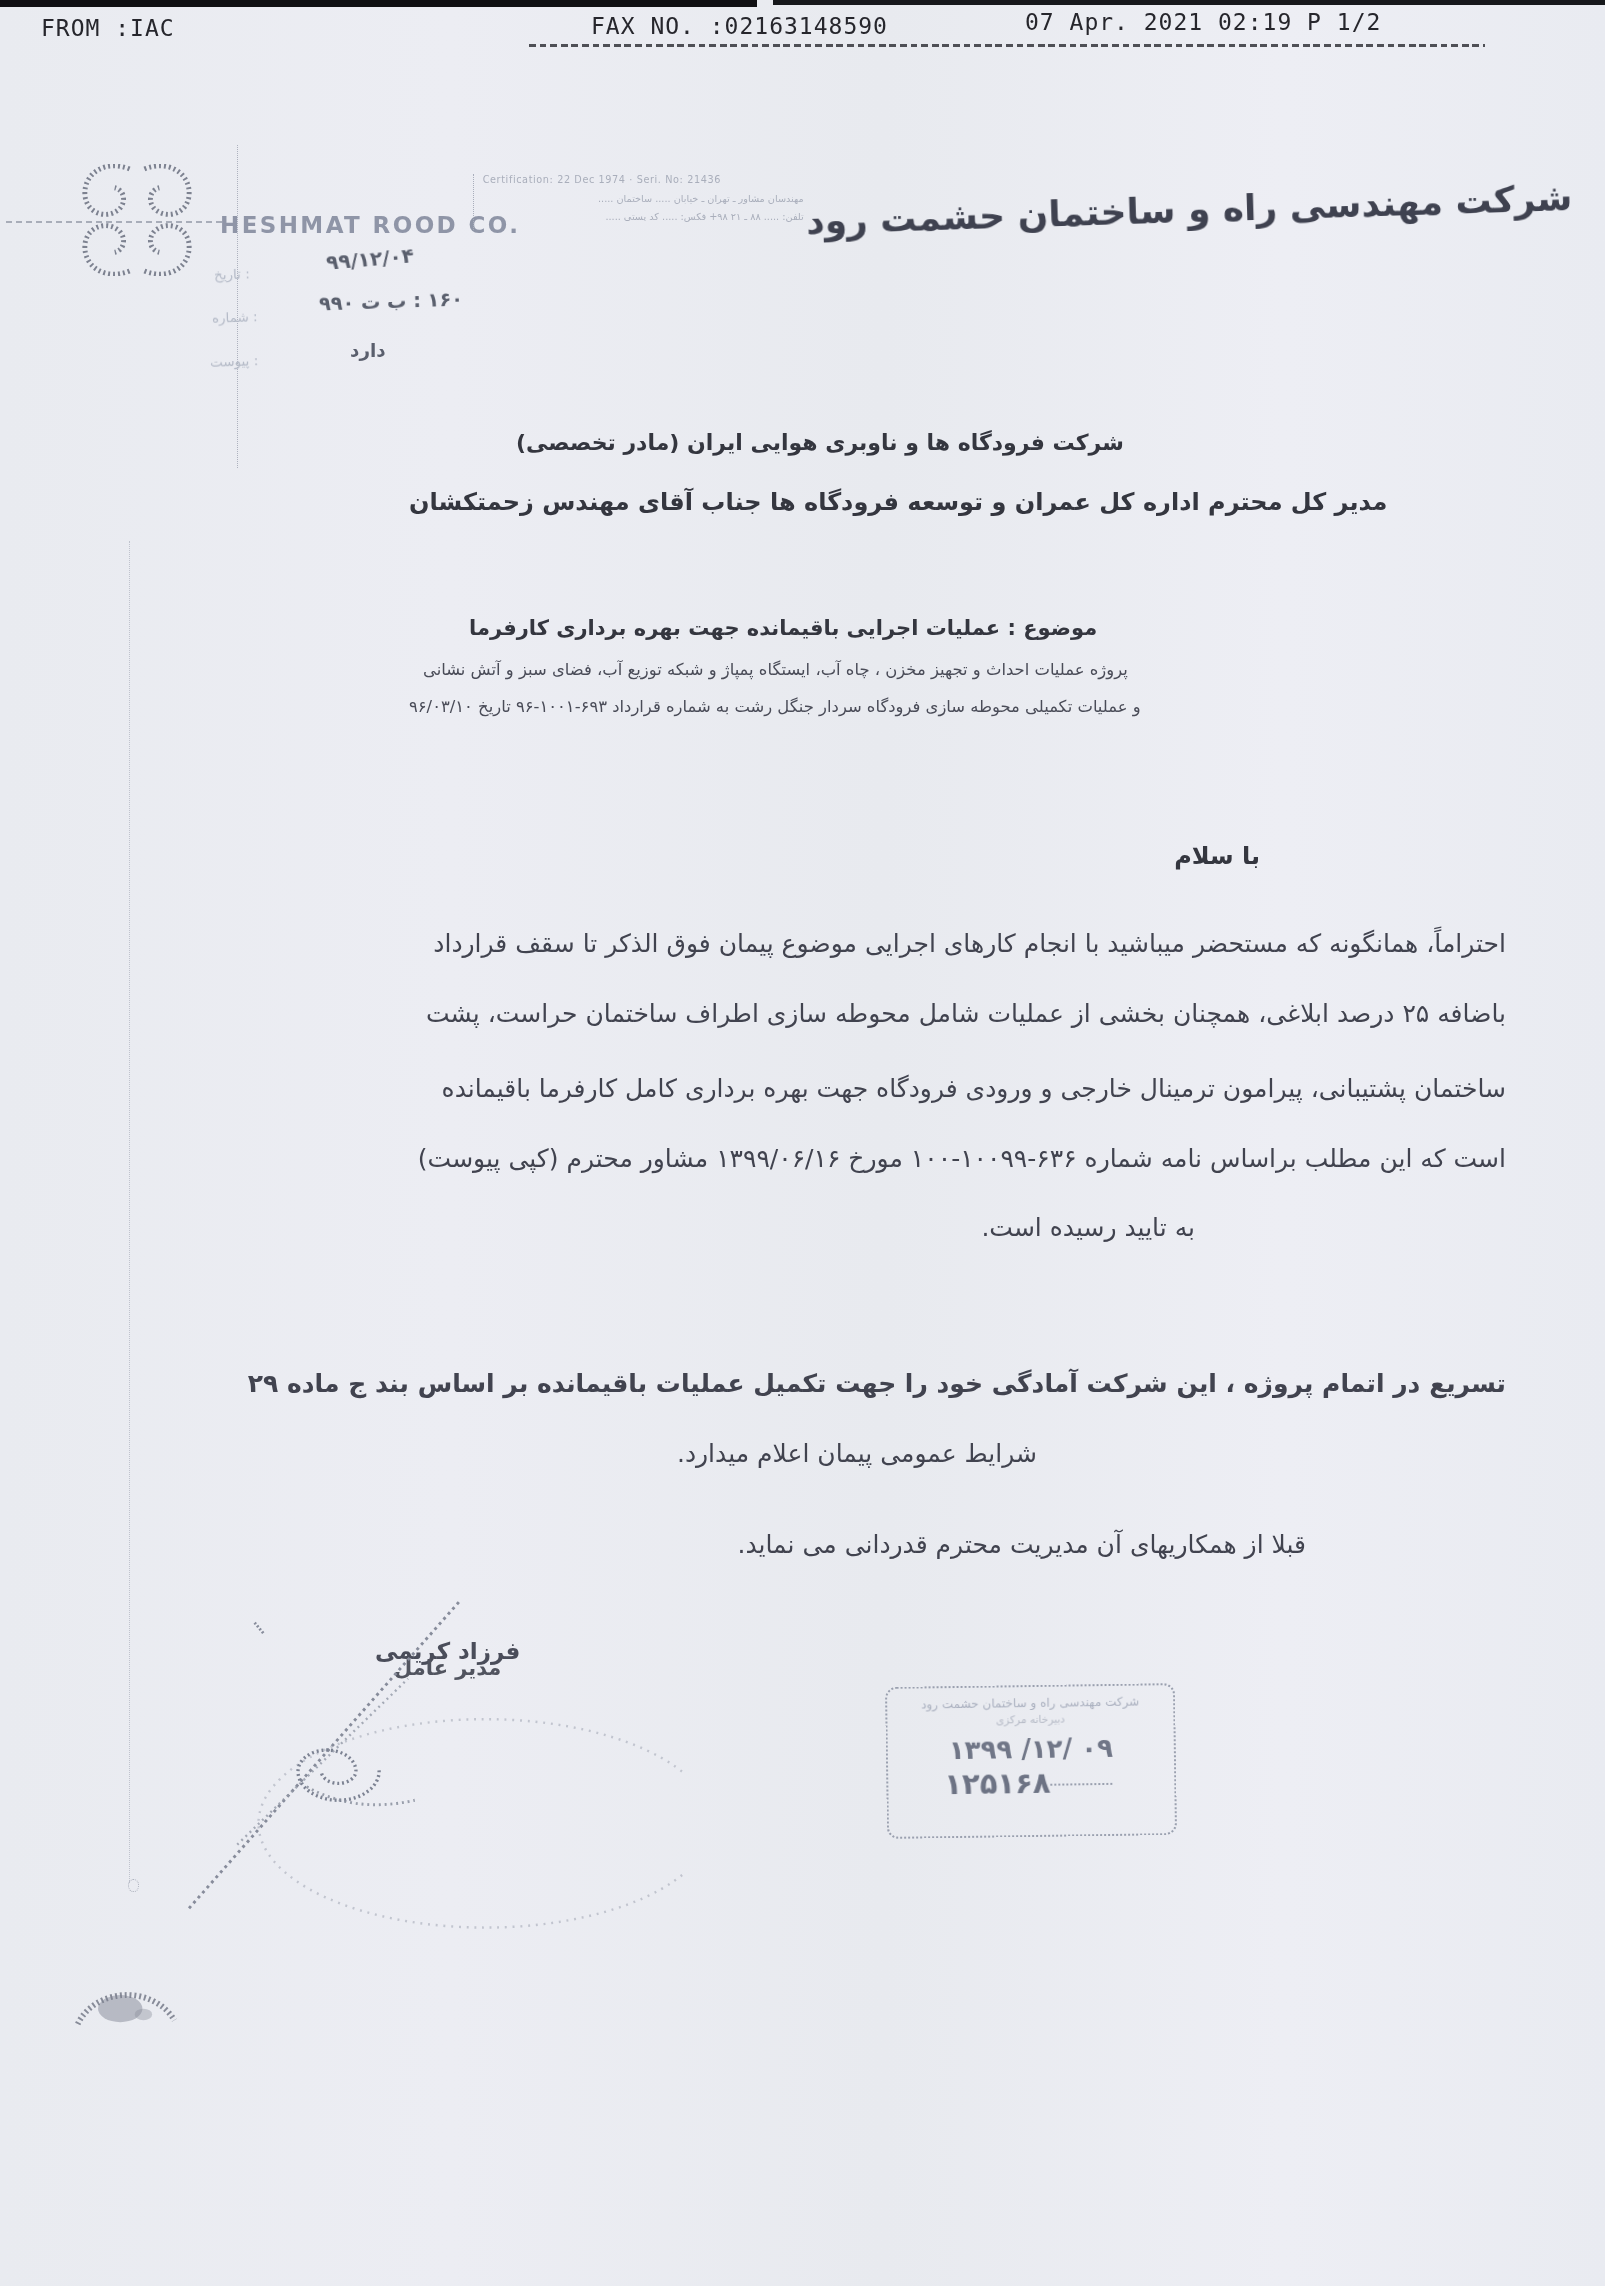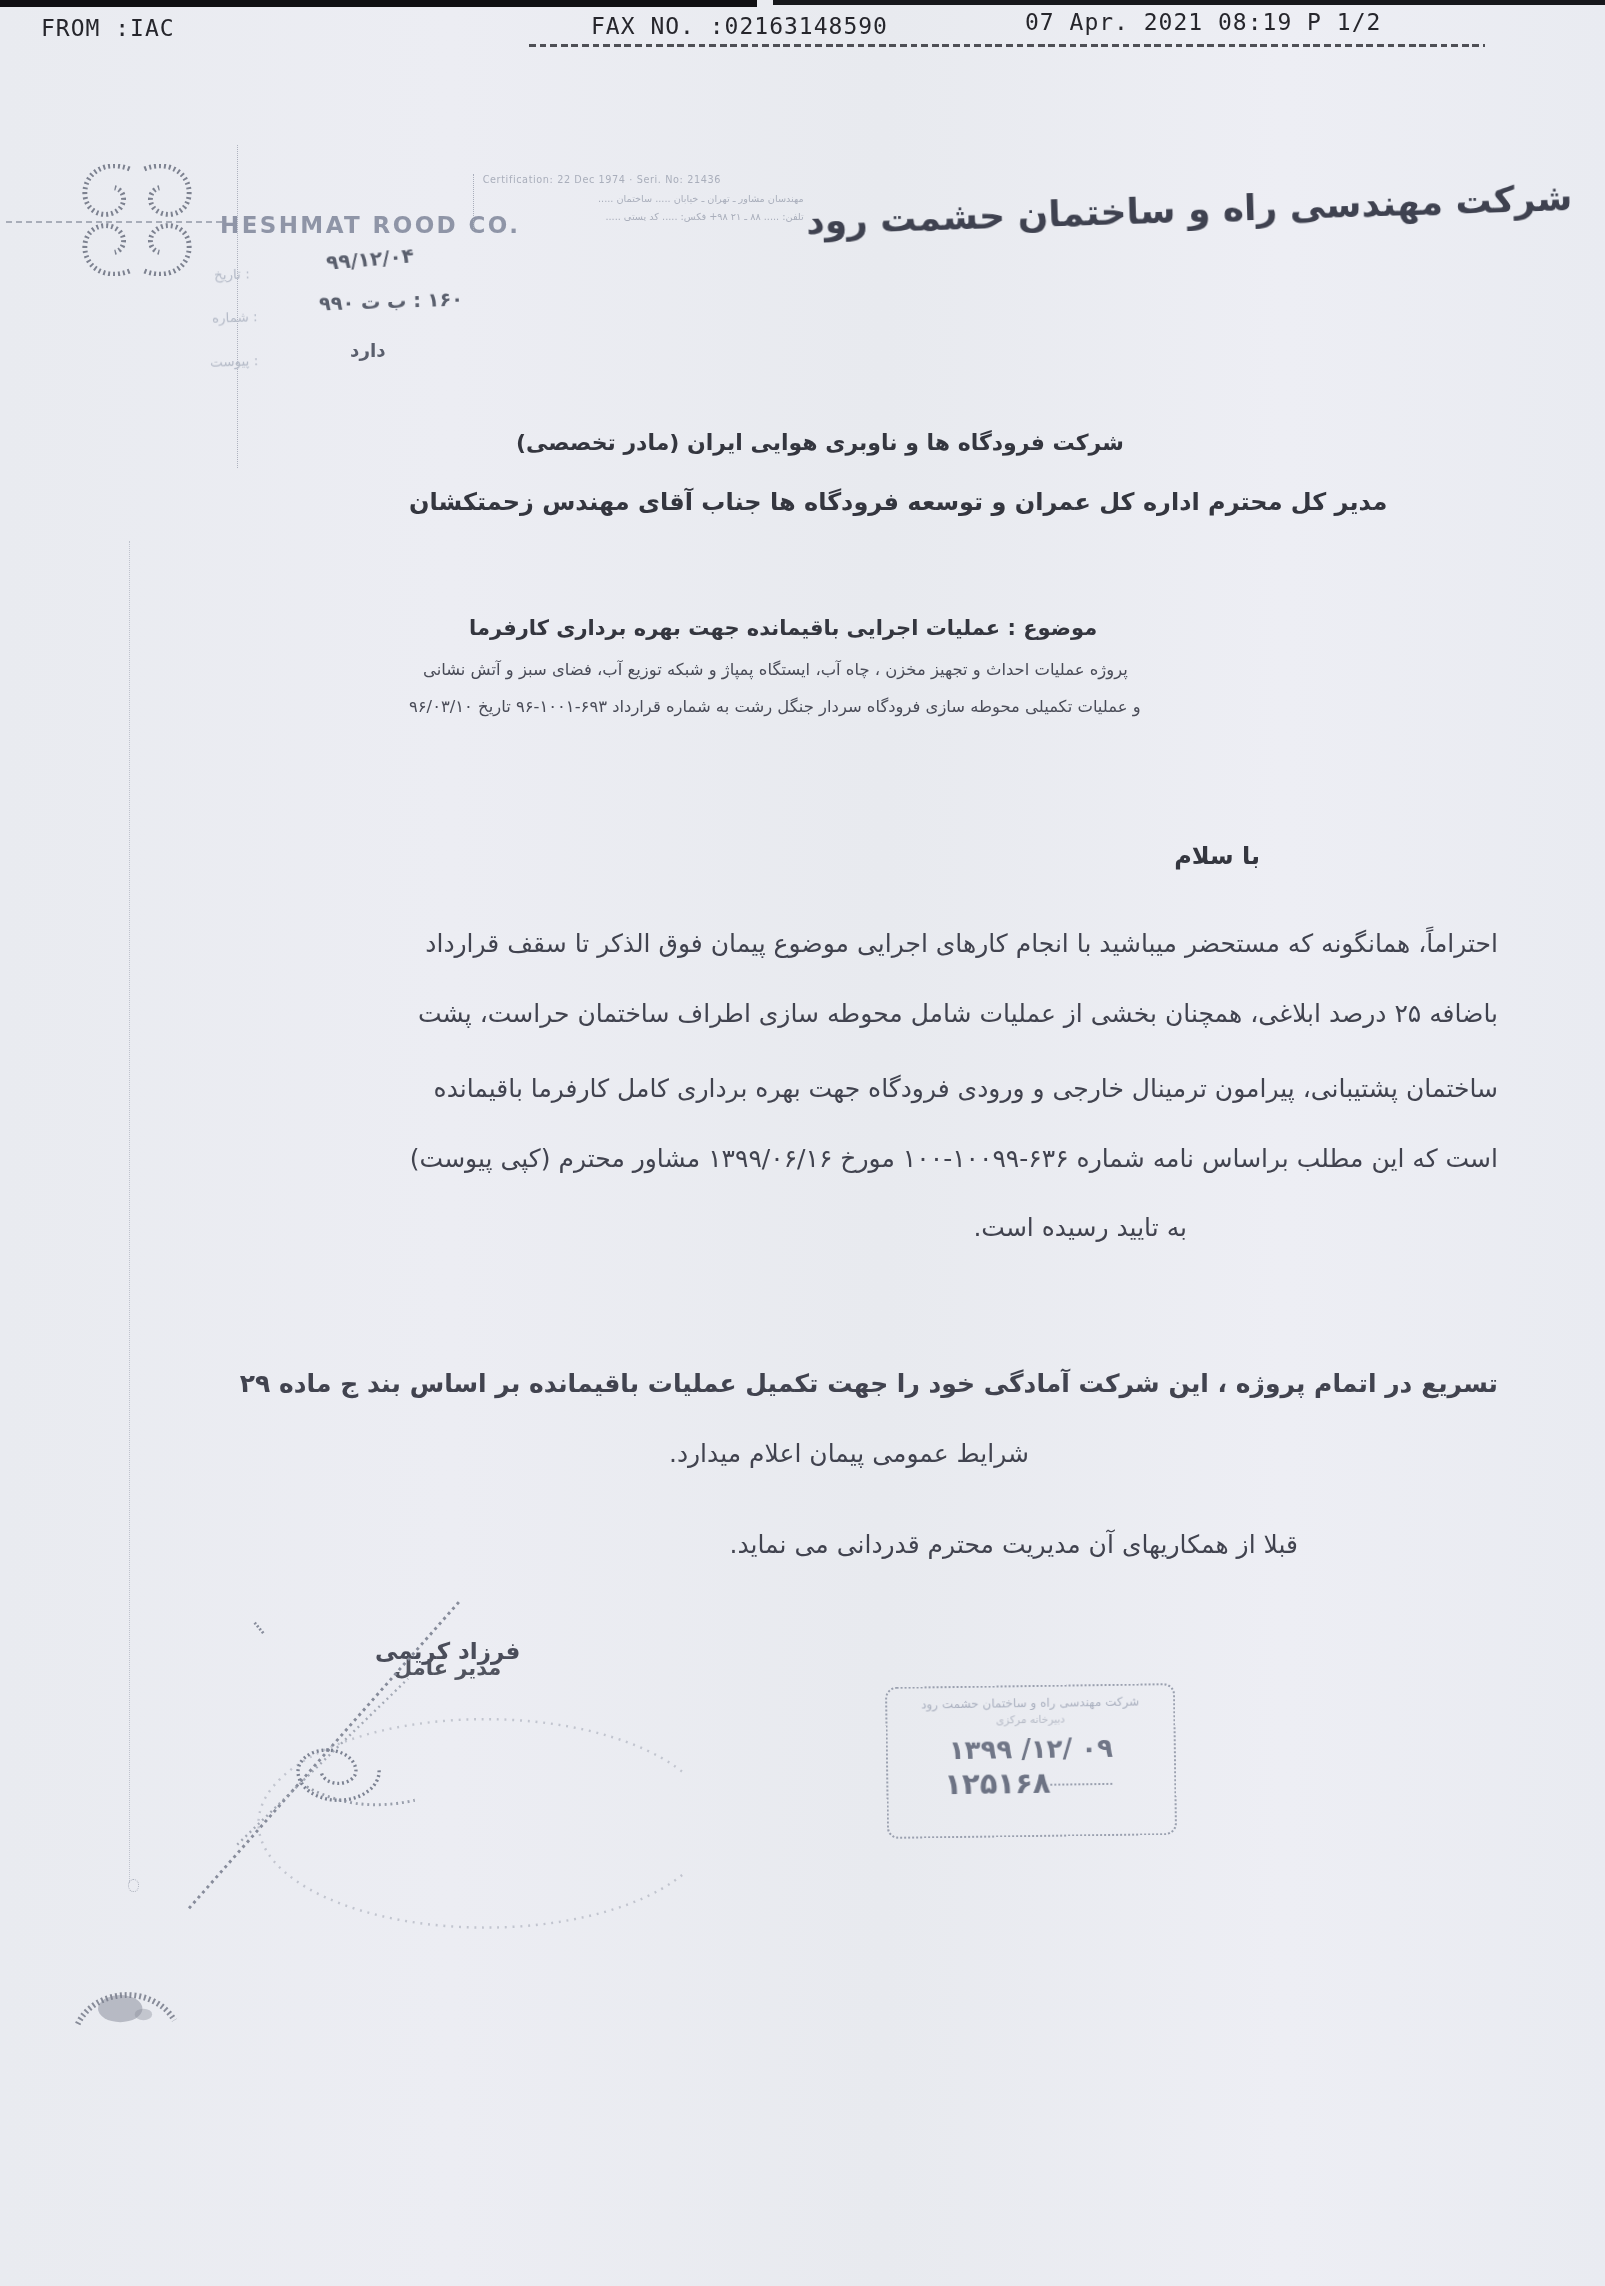--- a/index.html
+++ b/index.html
@@ -28,41 +28,41 @@
   .margin-end{left:128px;top:1879px;width:8.7px;height:10.6px;border:1.9px dotted #8e94a3;border-radius:50%;opacity:.7;}
   .co-en{left:220px;top:212px;font-size:23px;font-weight:bold;letter-spacing:2.4px;color:#8f95a7;}
   .certs{left:473px;top:174px;width:321px;border-left:1.9px dotted #a9aebb;padding-left:8.7px;}
   .certs div{font-size:9.7px;color:#a9aebb;letter-spacing:0.6px;margin-bottom:7.7px;white-space:nowrap;overflow:hidden;}
   .co-fa{right:34px;top:189px;font-size:36px;font-weight:bold;color:#3f4250;transform:rotate(-1.8deg);}
   .fld-lab{font-size:13.5px;color:#b4bac7;}
   .fld-val{color:#5a5f6d;font-weight:bold;}
   
   .b{font-weight:bold;color:#34363f;}
   .bline{position:absolute;right:0;font-size:25px;color:#41434f;}
-  .letter-body{position:absolute;left:193px;right:108px;top:0;height:2286px;direction:rtl;}
+  .letter-body{position:absolute;left:193px;right:100px;top:0;height:2286px;direction:rtl;}
   .stamp{left:886px;top:1685px;width:290px;height:152px;border:2.9px dotted #9aa0af;border-radius:11.6px;
     transform:rotate(-0.8deg);text-align:center;padding-top:8.7px;box-sizing:border-box;}
   .stamp .org{font-size:12px;color:#aab0bf;white-space:nowrap;overflow:hidden;}
   .stamp .office{font-size:10.6px;color:#b5bac6;margin-top:2.9px;}
   .stamp .sdate{font-size:26px;font-weight:bold;color:#707687;letter-spacing:2.9px;margin-top:9.7px;}
   .stamp .snum{font-size:29px;font-weight:bold;color:#6d7384;letter-spacing:7.7px;margin-top:1.9px;}
   .stamp .tail{display:inline-block;width:62px;border-top:2.9px dotted #9aa0af;vertical-align:middle;margin-right:5.8px;}
   .sig-name{left:375px;top:1638px;font-size:23px;font-weight:bold;color:#4a4d5a;}
   .sig-title{left:394px;top:1656px;font-size:21px;font-weight:bold;color:#51545f;}
 </style>
 </head>
 <body>
 
 <div class="page">
 
   <div class="abs topbar-l"></div>
   <div class="abs topbar-r"></div>
   <div class="abs faxtxt nw" style="left:41px;top:15.4px;">FROM :IAC</div>
   <div class="abs faxtxt nw" style="left:591px;top:12.6px;">FAX NO. :02163148590</div>
-  <div class="abs faxtxt nw" style="left:1025px;top:8.7px;">07 Apr. 2021 08:19 P 1/2</div>
+  <div class="abs faxtxt nw" style="left:1025px;top:8.7px;">07 Apr. 2021 02:19 P 1/2</div>
   <div class="abs faxrule"></div>
 
   <svg class="abs orn" width="124" height="112" viewBox="0 0 125 113">
     <g fill="none" stroke="#6b7080" stroke-width="5" stroke-dasharray="2 3" opacity="0.85">
       <path d="M55,5 C30,-5 8,10 10,32 C12,50 32,56 44,46 C52,39 50,26 40,24"></path>
       <path d="M70,5 C95,-5 117,10 115,32 C113,50 93,56 81,46 C73,39 75,26 85,24"></path>
       <path d="M55,108 C30,118 8,103 10,81 C12,63 32,57 44,67 C52,74 50,87 40,89"></path>
       <path d="M70,108 C95,118 117,103 115,81 C113,63 93,57 81,67 C73,74 75,87 85,89"></path>
     </g>
   </svg>

